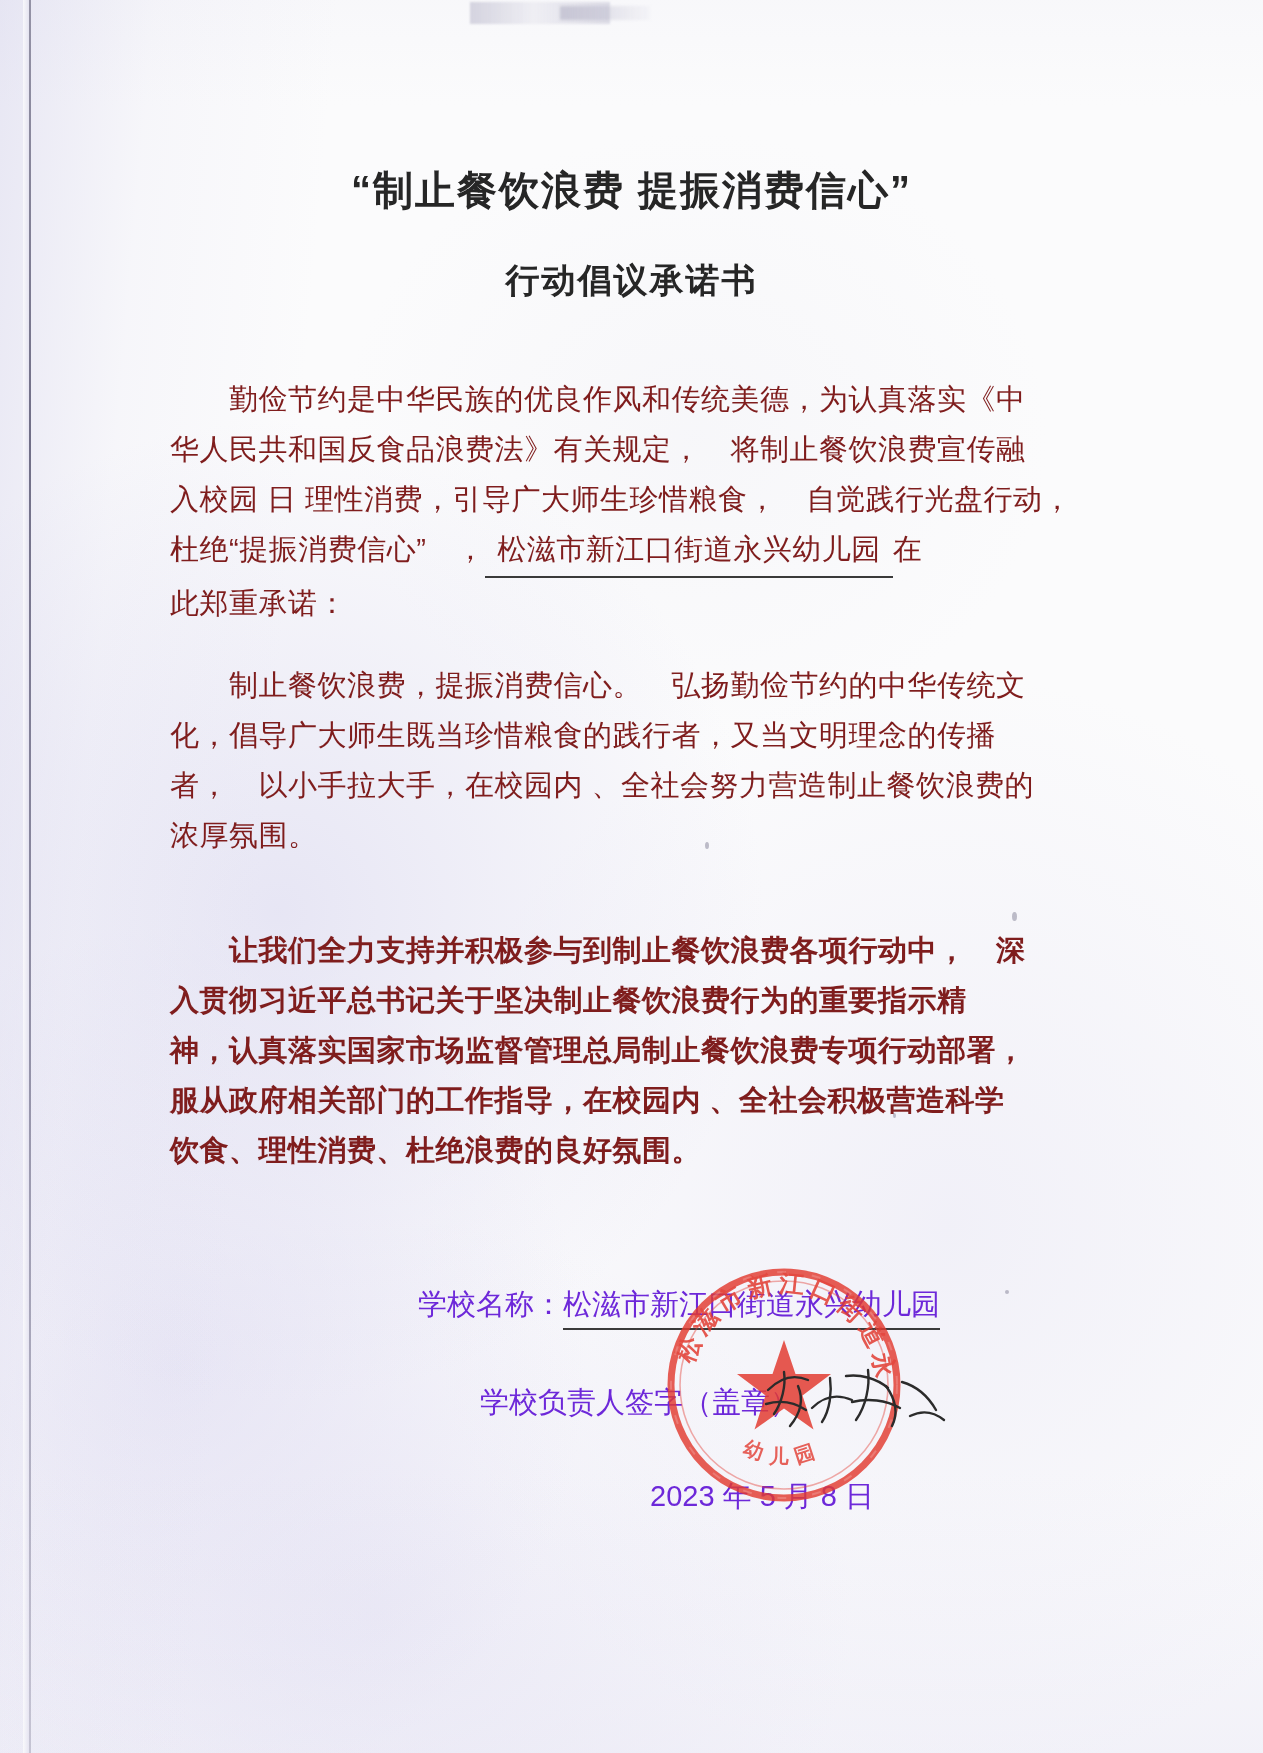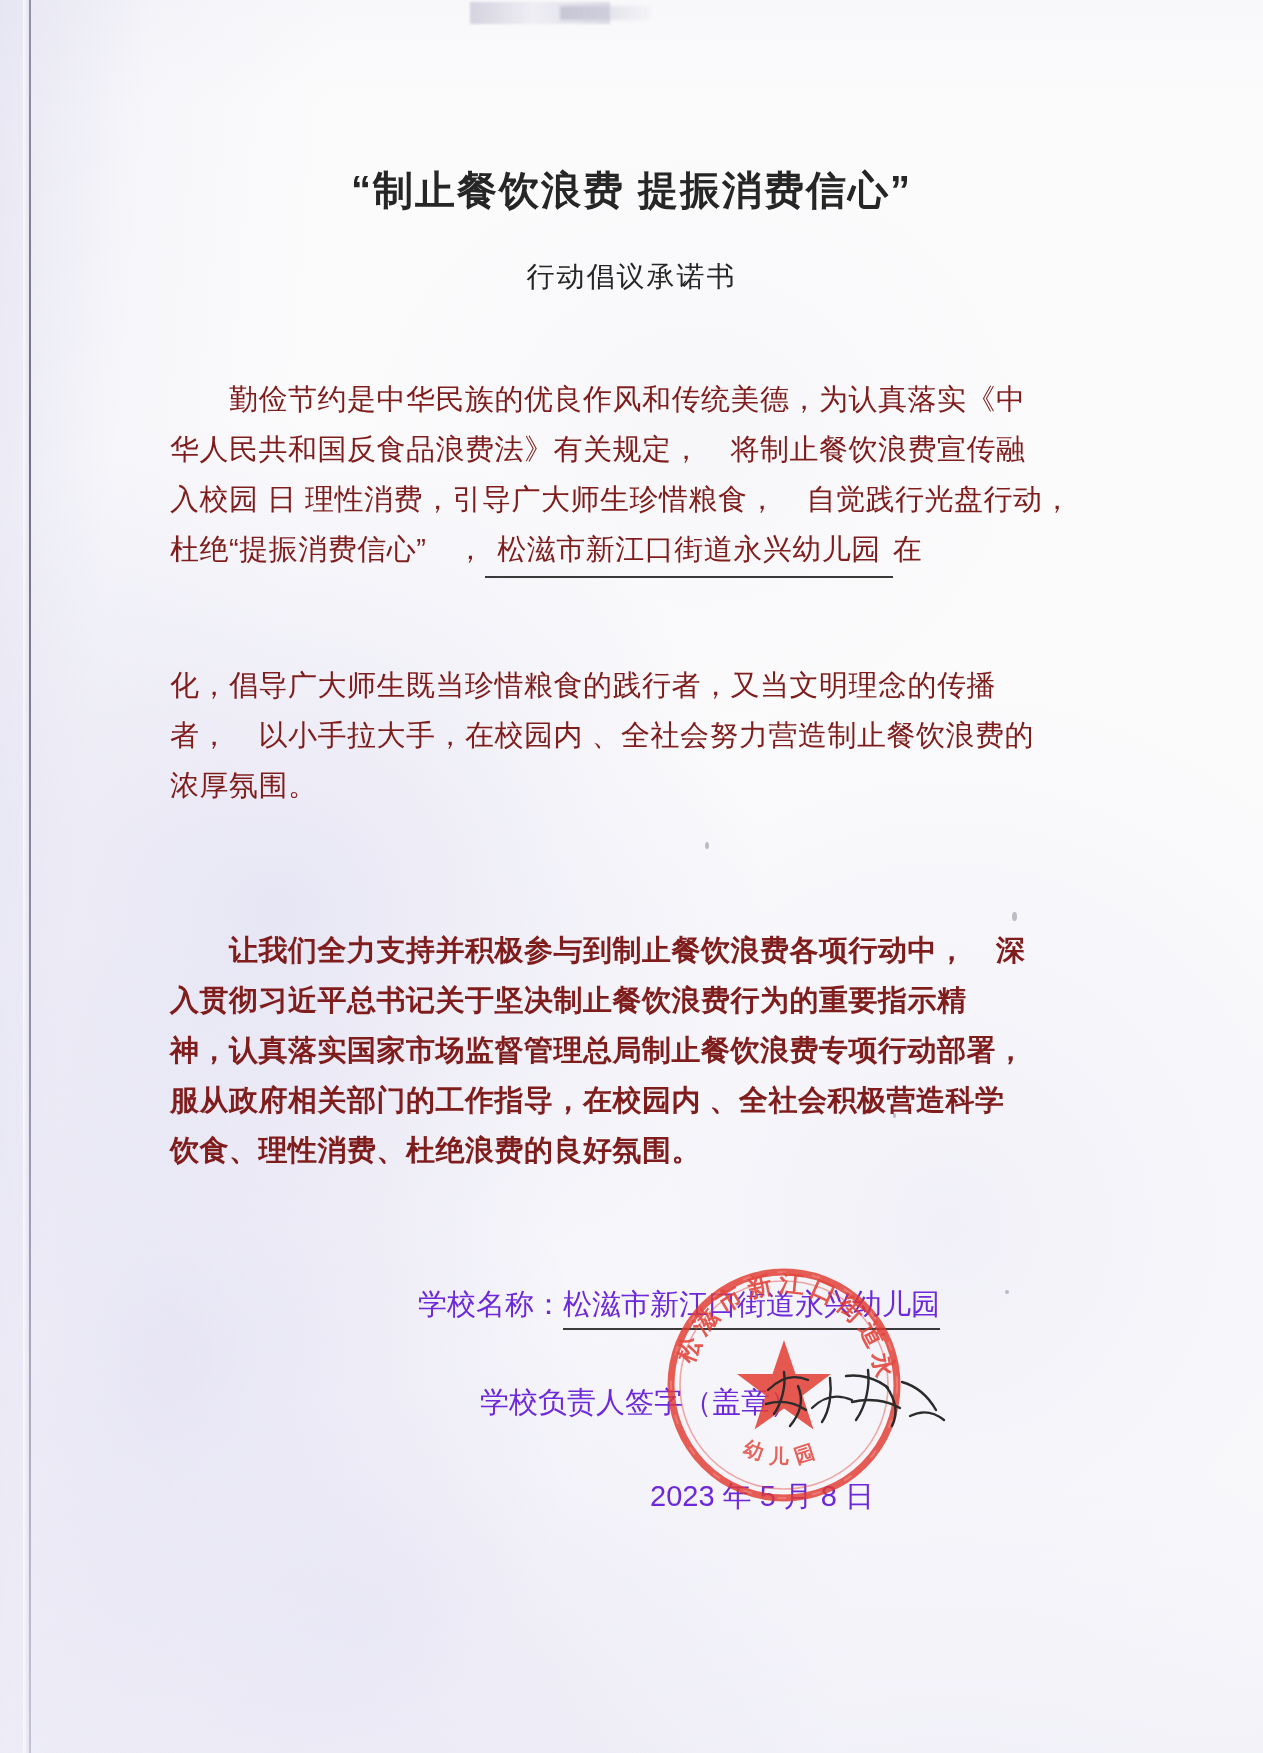--- a/index.html
+++ b/index.html
@@ -93,22 +93,22 @@
     font-size: 40px;
     font-weight: 700;
     letter-spacing: 2px;
     color: #262626;
   }
   .title-sub {
     position: absolute;
     left: 0; right: 0;
     top: 258px;
     text-align: center;
-    font-size: 28px;
-    font-weight: 400;
+    font-size: 34px;
+    font-weight: 700;
     letter-spacing: 2px;
     color: #262626;
   }
   .body-block {
     position: absolute;
     left: 170px;
     width: 810px;
   }
   .para-line {
     font-size: 29px;
@@ -192,23 +192,25 @@
 
     <div class="title-main">“制止餐饮浪费 提振消费信心”</div>
 
     <div class="title-sub">行动倡议承诺书</div>
 
     <div class="body-block p1">
       <div class="para-line">　　勤俭节约是中华民族的优良作风和传统美德，为认真落实《中</div>
       <div class="para-line">华人民共和国反食品浪费法》有关规定，　将制止餐饮浪费宣传融</div>
       <div class="para-line">入校园 日 理性消费，引导广大师生珍惜粮食，　自觉践行光盘行动，</div>
       <div class="para-line"><span>杜绝“提振消费信心”　，</span><span class="fill-blank">松滋市新江口街道永兴幼儿园</span><span>在</span></div>
+      <div class="para-line">此郑重承诺：</div>
     </div>
 
     <div class="body-block p2">
+      <div class="para-line">　　制止餐饮浪费，提振消费信心。　弘扬勤俭节约的中华传统文</div>
       <div class="para-line">化，倡导广大师生既当珍惜粮食的践行者，又当文明理念的传播</div>
       <div class="para-line">者，　以小手拉大手，在校园内 、全社会努力营造制止餐饮浪费的</div>
       <div class="para-line">浓厚氛围。</div>
     </div>
 
     <div class="body-block p3">
       <div class="para-line">　　让我们全力支持并积极参与到制止餐饮浪费各项行动中，　深</div>
       <div class="para-line">入贯彻习近平总书记关于坚决制止餐饮浪费行为的重要指示精</div>
       <div class="para-line">神，认真落实国家市场监督管理总局制止餐饮浪费专项行动部署，</div>
       <div class="para-line">服从政府相关部门的工作指导，在校园内 、全社会积极营造科学</div>

